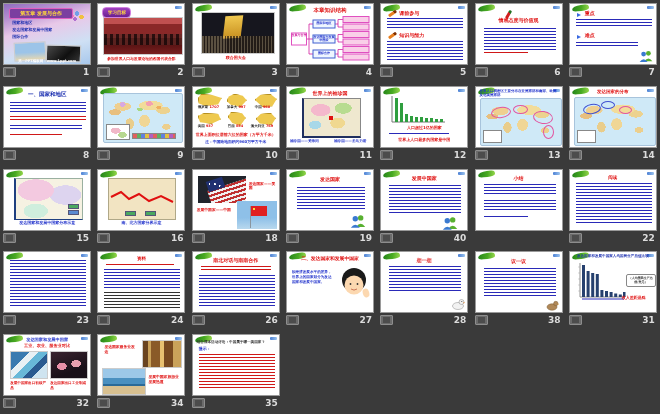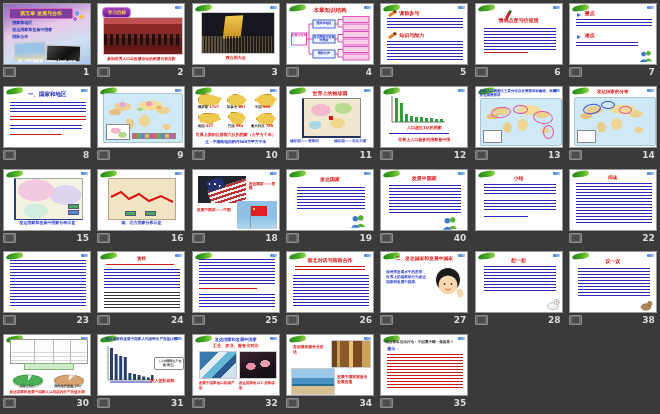--- a/index.html
+++ b/index.html
@@ -553,33 +553,20 @@
       <i class="txr" style="left:8px;top:12px;width:68px;height:3px;"></i>
       <i class="tx" style="left:6px;top:17px;width:76px;height:20px;"></i>
       <i class="txd" style="left:6px;top:40px;width:76px;height:16px;"></i>
     </div>
     <div class="meta">
         <span class="pico"></span>
         <span class="num">24</span>
       </div>
   </div>
 
-  <div class="cell">
-    <div class="thumb">
-      <i class="rib"></i>
-        <i class="bm"></i>
-      <i class="tx" style="left:6px;top:7px;width:76px;height:26px;"></i>
-      <i class="txr" style="left:6px;top:36px;width:58px;height:3px;"></i>
-      <i class="tx" style="left:6px;top:42px;width:76px;height:14px;"></i>
-    </div>
-    <div class="meta">
-        <span class="pico"></span>
-        <span class="num">25</span>
-      </div>
-  </div>
 
   <div class="cell">
     <div class="thumb">
       <i class="rib"></i>
         <i class="bm"></i>
       <b class="h hc red" style="top:5px;font-size:5px;">南北对话与南南合作</b>
       <i class="txr" style="left:8px;top:14px;width:70px;height:6px;"></i>
       <i class="tx" style="left:6px;top:23px;width:76px;height:32px;"></i>
     </div>
     <div class="meta">
@@ -639,37 +626,20 @@
         <circle cx="9.8" cy="3.5" r="2.2" fill="#b08858" stroke="#7a5a30" stroke-width="0.5"></circle>
         <polygon points="11.8,3.5 13,4.2 11.8,4.8" fill="#e8a020"></polygon>
       </svg>
     </div>
     <div class="meta">
         <span class="pico"></span>
         <span class="num">38</span>
       </div>
   </div>
 
-  <div class="cell">
-    <div class="thumb">
-      <i class="rib"></i>
-        <i class="bm"></i>
-      <i class="tbl" style="left:6px;top:4px;width:76px;height:23px;"></i>
-      <i class="gband" style="left:20px;top:28px;width:48px;height:5px;"></i>
-      <i class="pie pieg" style="left:9px;top:36px;width:28px;height:17px;"></i>
-      <i class="pie piet" style="left:50px;top:36px;width:28px;height:17px;"></i>
-      <b class="h dk" style="left:9px;top:50px;width:28px;text-align:center;font-size:3.2px;">人口（%）</b>
-      <b class="h dk" style="left:50px;top:50px;width:28px;text-align:center;font-size:3.2px;">国内生产总值（%）</b>
-      <b class="h hc red" style="top:55px;font-size:3.6px;">发达国家和发展中国家人口与国内生产总值比较</b>
-    </div>
-    <div class="meta">
-        <span class="pico"></span>
-        <span class="num">30</span>
-      </div>
-  </div>
 
   <div class="cell">
     <div class="thumb">
       <i class="rib"></i>
         <i class="bm"></i>
       <b class="h hc dkb" style="top:2px;font-size:3.6px;">发达国家和发展中国家人均国民生产总值比较</b>
       <svg class="abs" style="left:6px;top:9px;" width="50" height="40" viewBox="0 0 50 40">
         <line x1="4" y1="36" x2="49" y2="36" stroke="#777" stroke-width="0.8"></line>
         <line x1="4" y1="2" x2="4" y2="36" stroke="#777" stroke-width="0.8"></line>
         <g stroke="#999" stroke-width="0.4">

